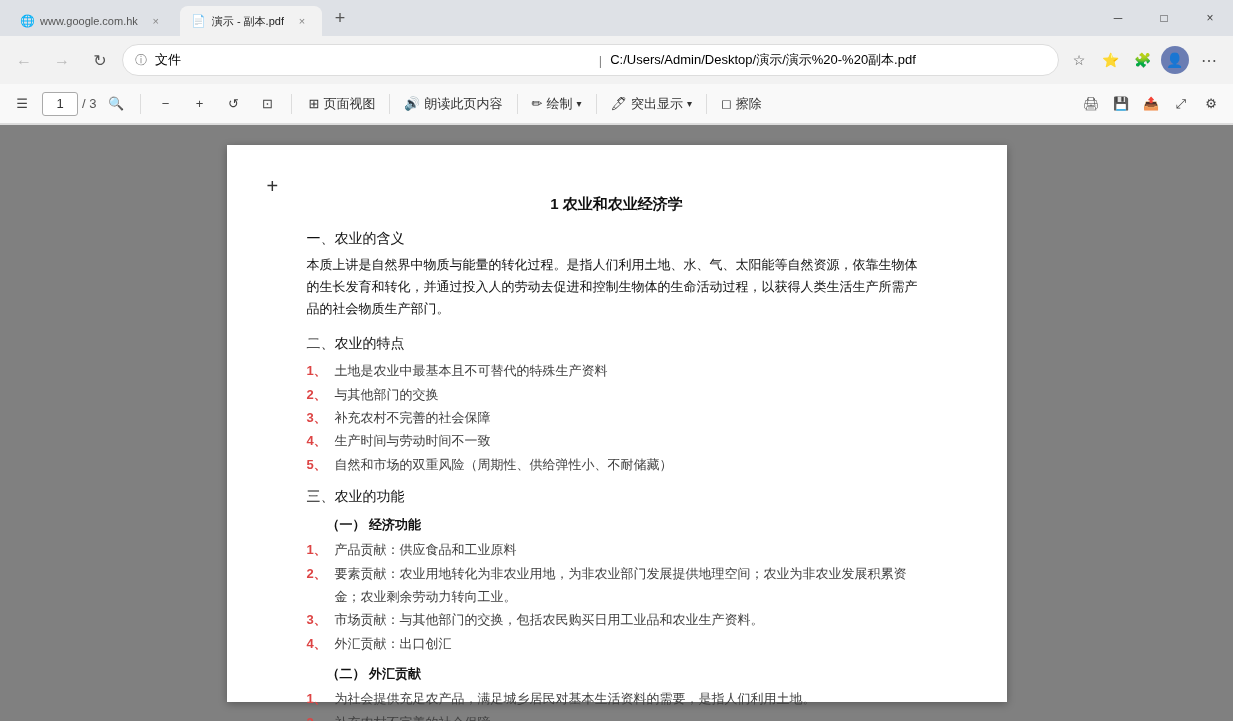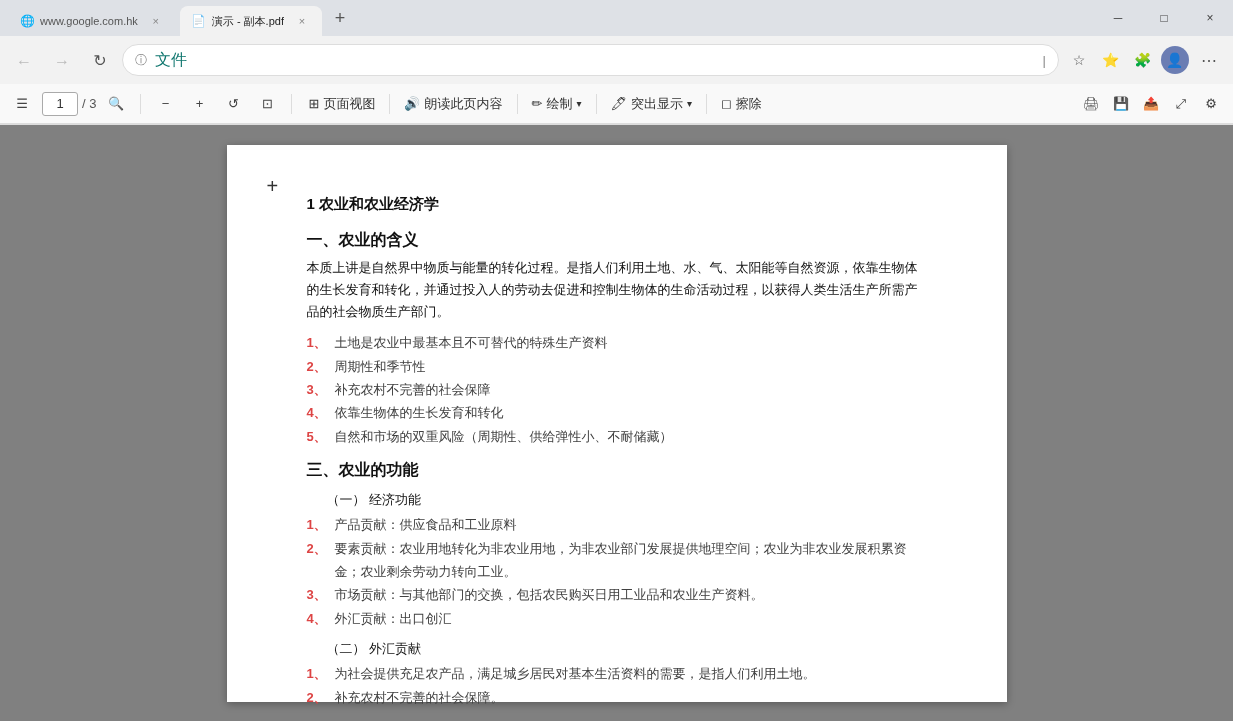--- a/index.html
+++ b/index.html
@@ -37,21 +37,21 @@
       display: flex; align-items: center; height: 48px; padding: 0 8px; gap: 6px;
       background: #f2f2f2;
     }
     .nav-btn { width: 32px; height: 32px; display: flex; align-items: center; justify-content: center; cursor: pointer; border-radius: 50%; color: #555; font-size: 16px; }
     .nav-btn.disabled { color: #bbb; cursor: default; }
     .address-field {
       flex: 1; height: 32px; background: white; border: 1px solid #ddd; border-radius: 16px;
       display: flex; align-items: center; padding: 0 12px; gap: 8px; font-size: 13px; color: #333;
     }
     .address-icon { color: #888; font-size: 12px; }
-    .address-text { flex: 1; font-size: 16px; color: #0f766e; }
+    .address-text { flex: 1; font-size: 13px; color: #000000; }
     .address-actions { display: flex; align-items: center; gap: 4px; }
     .addr-btn { width: 28px; height: 28px; display: flex; align-items: center; justify-content: center; cursor: pointer; border-radius: 50%; color: #555; font-size: 14px; }
     .profile-btn { width: 28px; height: 28px; border-radius: 50%; background: #6b7db3; display: flex; align-items: center; justify-content: center; color: white; font-size: 12px; cursor: pointer; }
     .more-btn { width: 32px; height: 32px; display: flex; align-items: center; justify-content: center; cursor: pointer; border-radius: 50%; color: #555; font-size: 16px; }
 
     
     .pdf-toolbar {
       display: flex; align-items: center; height: 40px; background: #f9f9f9;
       border-bottom: 1px solid #ddd; padding: 0 8px; gap: 6px; font-size: 13px; color: #333;
     }
@@ -71,27 +71,27 @@
       display: flex; align-items: center; gap: 4px; padding: 0 6px; cursor: pointer;
       height: 28px; border-radius: 4px; font-size: 13px; color: #333;
     }
     .pdf-toolbar-sep { width: 1px; height: 20px; background: #ddd; margin: 0 2px; }
 
     
     .pdf-viewer { background: #808080; height: calc(721px - 36px - 48px - 40px); overflow-y: auto; display: flex; justify-content: center; padding: 20px 0; }
     .pdf-page { background: white; width: 780px; min-height: 550px; padding: 50px 80px 50px 80px; box-shadow: 0 2px 8px rgba(0,0,0,0.3); position: relative; }
 
     
-    .pdf-title { font-size: 15px; font-weight: bold; margin-bottom: 16px; color: #111; }
-    .pdf-section-header { font-size: 16px; font-weight: bold; margin: 12px 0 6px 0; color: #111; }
-    .pdf-body { font-size: 13px; line-height: 1.7; color: #111; margin-bottom: 8px; }
+    .pdf-title { text-align: center; font-size: 15px; font-weight: bold; margin-bottom: 16px; color: #111; }
+    .pdf-section-header { font-size: 14px; font-weight: normal; margin: 12px 0 6px 0; color: #111; }
+    .pdf-body { font-size: 13px; line-height: 1.7; color: #111; margin-bottom: 15px; }
     .pdf-list-item { font-size: 13px; line-height: 1.8; color: #111; display: flex; gap: 4px; }
     .pdf-list-num { color: #d44; font-weight: bold; min-width: 24px; }
     .pdf-list-text { flex: 1; color: #404040; }
-    .pdf-sub-header { font-size: 13px; margin: 10px 0 4px 20px; color: #111; }
+    .pdf-sub-header { font-size: 13px; margin: 10px 0 4px 20px; color: #111; font-weight: bold; }
     .cursor-crosshair { position: absolute; top: 30px; left: 40px; font-size: 20px; color: #333; cursor: crosshair; }
 
     
     .pdf-viewer::-webkit-scrollbar { width: 12px; }
     .pdf-viewer::-webkit-scrollbar-track { background: #808080; }
     .pdf-viewer::-webkit-scrollbar-thumb { background: #aaa; border-radius: 6px; }
   </style>
 </head>
 <body>
 
@@ -137,20 +137,21 @@
     <div class="nav-btn disabled">
       <span>→</span>
     </div>
     <div class="nav-btn">
       <span>↻</span>
     </div>
     <div class="address-field">
       <span class="address-icon">ⓘ</span>
       <span class="address-text">文件</span>
       <span style="color:#888; font-size:13px;"> | </span>
+      <span class="address-text">C:/Users/Admin/Desktop/演示/演示%20-%20副本.pdf</span>
     </div>
     <div class="address-actions">
       <div class="addr-btn">☆</div>
       <div class="addr-btn">⭐</div>
       <div class="addr-btn">🧩</div>
       <div class="profile-btn">
         <span style="font-size:14px;">👤</span>
       </div>
       <div class="more-btn">
         <span>⋯</span>
@@ -245,36 +246,37 @@
 <div class="pdf-viewer">
   <div class="pdf-page">
 
     <div class="cursor-crosshair">+</div>
 
     <div class="pdf-title">1 农业和农业经济学</div>
 
     <div class="pdf-section-header">一、农业的含义</div>
     <div class="pdf-body">本质上讲是自然界中物质与能量的转化过程。是指人们利用土地、水、气、太阳能等自然资源，依靠生物体的生长发育和转化，并通过投入人的劳动去促进和控制生物体的生命活动过程，以获得人类生活生产所需产品的社会物质生产部门。</div>
 
+    <div class="pdf-section-header">二、农业的特点</div>
     <div>
       <div class="pdf-list-item">
         <span class="pdf-list-num">1、</span>
         <span class="pdf-list-text">土地是农业中最基本且不可替代的特殊生产资料</span>
       </div>
       <div class="pdf-list-item">
         <span class="pdf-list-num">2、</span>
-        <span class="pdf-list-text">周期性和季节性</span>
+        <span class="pdf-list-text">与其他部门的交换</span>
       </div>
       <div class="pdf-list-item">
         <span class="pdf-list-num">3、</span>
         <span class="pdf-list-text">补充农村不完善的社会保障</span>
       </div>
       <div class="pdf-list-item">
         <span class="pdf-list-num">4、</span>
-        <span class="pdf-list-text">依靠生物体的生长发育和转化</span>
+        <span class="pdf-list-text">生产时间与劳动时间不一致</span>
       </div>
       <div class="pdf-list-item">
         <span class="pdf-list-num">5、</span>
         <span class="pdf-list-text">自然和市场的双重风险（周期性、供给弹性小、不耐储藏）</span>
       </div>
     </div>
 
     <div class="pdf-section-header">三、农业的功能</div>
 
     <div class="pdf-sub-header">（一） 经济功能</div>

